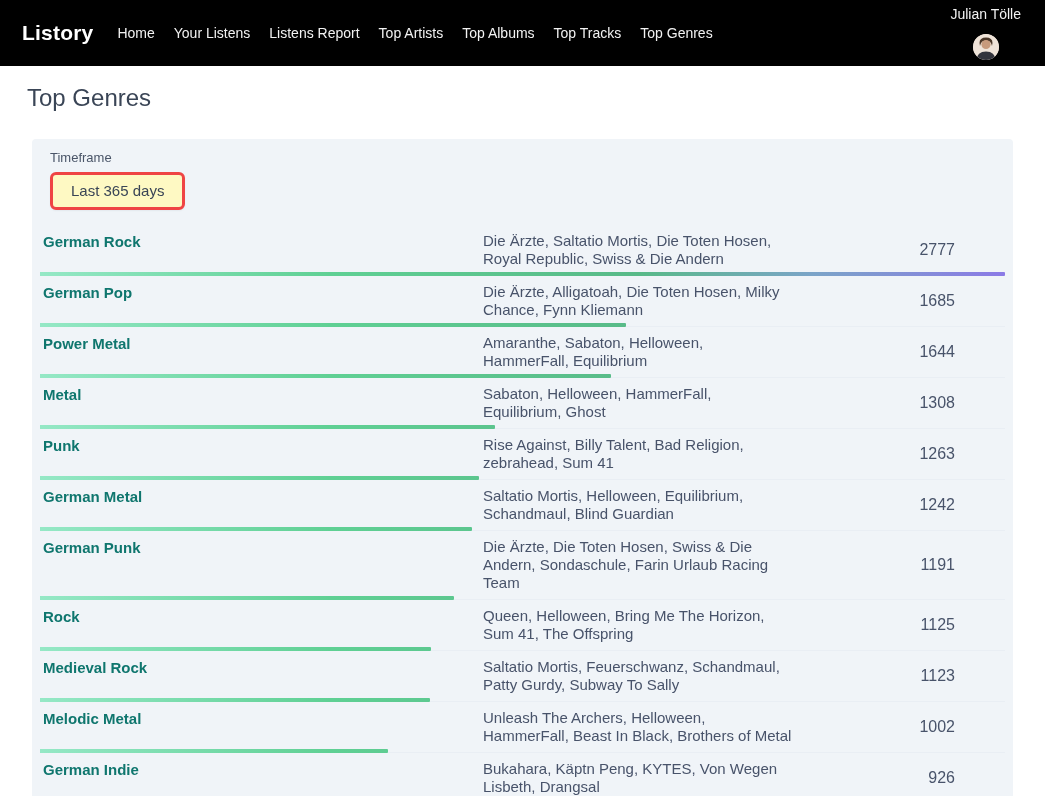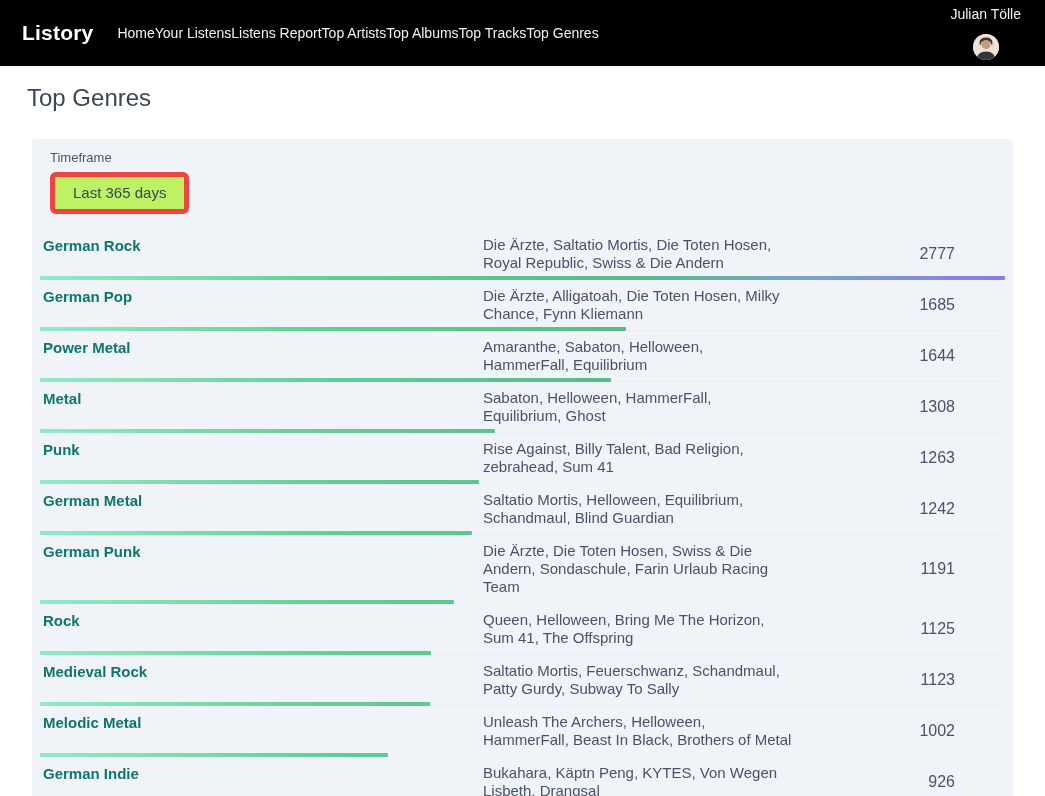--- a/index.html
+++ b/index.html
@@ -19,21 +19,21 @@
     padding: 0 24px 0 22px;
   }
   .logo {
     color: #ffffff;
     font-size: 21px;
     font-weight: bold;
     letter-spacing: 0.2px;
     margin-right: 24px;
     cursor: pointer;
   }
-  .nav-links { display: flex; align-items: flex-start; }
+  .nav-links { display: flex; align-items: flex-start; gap: 19px; }
   .nav-link {
     color: rgba(255,255,255,0.95);
     font-size: 14px;
     cursor: pointer;
     white-space: nowrap;
   }
   .nav-right {
     margin-left: auto;
     display: flex;
     align-items: center;
@@ -64,22 +64,22 @@
     background: #f0f4f8;
     border-radius: 4px;
     padding: 0 8px 24px 8px;
   }
 
   .timeframe { padding: 11px 0 0 10px; margin-top: 27px; }
   .timeframe-label { font-size: 13px; color: #4a5568; }
   .timeframe-select {
     margin-top: 7px;
     display: inline-block;
-    background: #bef264;
-    border: 5px solid #ef4444;
+    background: #fef9c3;
+    border: 3px solid #ef4444;
     border-radius: 6px;
     box-shadow: 0 1px 2px rgba(40,60,90,0.06);
     padding: 7px 18px 8px 18px;
     font-size: 15px;
     color: #3a4556;
     cursor: pointer;
     font-family: inherit;
   }
 
   

